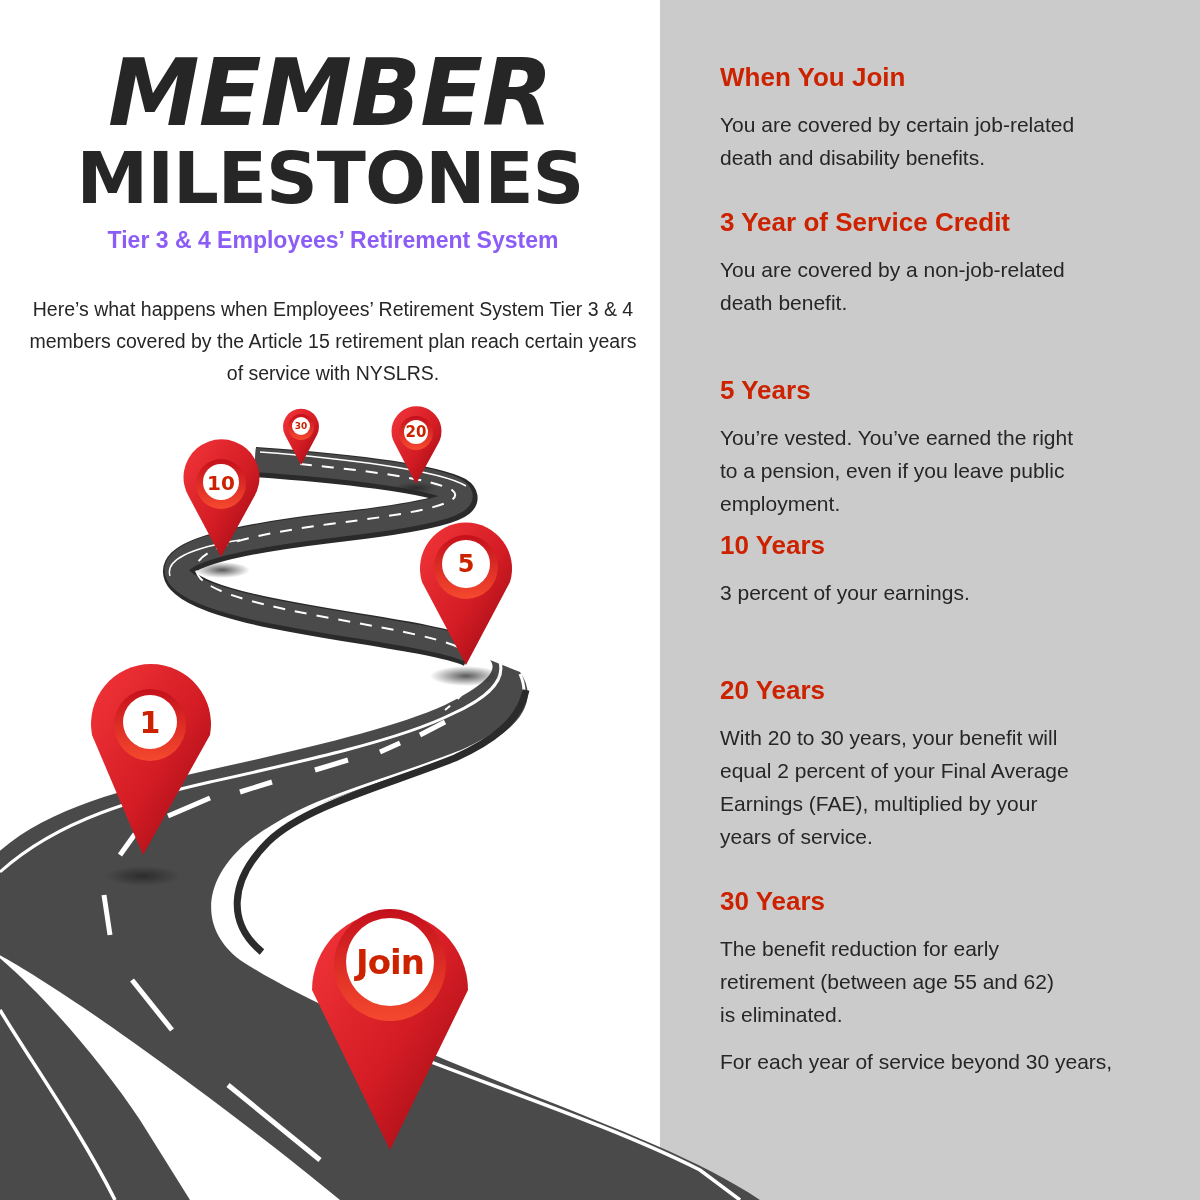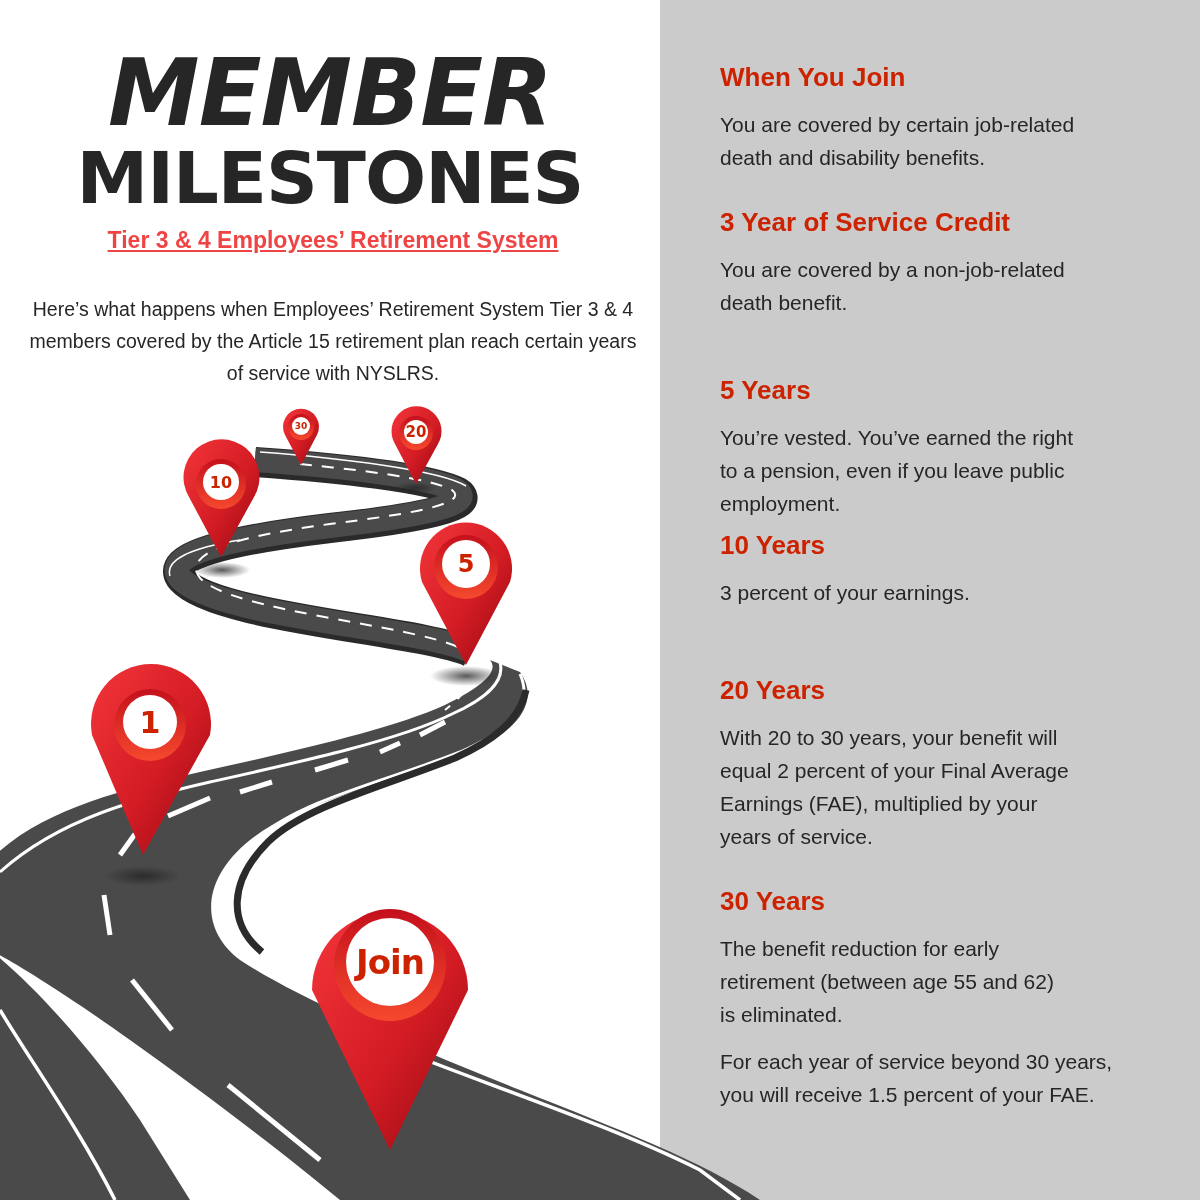--- a/index.html
+++ b/index.html
@@ -19,21 +19,21 @@
     .title {
       position: absolute; left: 0; top: 52px; width: 660px; text-align: center;
       color: #262626; font-weight: 900; line-height: 0.92;
       font-family: "DejaVu Sans", "Liberation Sans", sans-serif;
       letter-spacing: -1px;
     }
     .title .l1 { font-size: 92px; display: block; font-style: italic; }
     .title .l2 { font-size: 72px; display: block; margin-top: 8px; }
     .subtitle {
       position: absolute; left: 0; top: 227px; width: 666px; text-align: center;
-      color: #ef4444; font-weight: bold; font-size: 23px; text-decoration: underline;
+      color: #8b5cf6; font-weight: bold; font-size: 23px;
     }
     .intro {
       position: absolute; left: 20px; top: 277px; width: 626px; text-align: center;
       color: #262626; font-size: 19.5px; line-height: 32px; margin-top: 16px;
     }
     .milestones {
       position: absolute; left: 720px; top: 60px; width: 460px;
     }
     .ms { position: absolute; left: 0; width: 460px; }
     .ms h2 {
@@ -149,21 +149,21 @@
   <g>
     <path d="M301,465 L285,435 A18,18 0 1 1 317,435 Z" fill="url(#pinGrad)"></path>
     <circle cx="301" cy="427" r="13" fill="url(#ringGrad)"></circle>
     <circle cx="301" cy="426" r="9" fill="#ffffff"></circle>
   </g>
 </svg>
 
 <div class="pin-label" style="left:340px; top:940px; width:100px; font-size:34px; line-height:44px; letter-spacing:-1px;">Join</div>
 <div class="pin-label" style="left:130px; top:706px; width:40px; font-size:30px; line-height:34px;">1</div>
 <div class="pin-label" style="left:446px; top:550px; width:40px; font-size:24px; line-height:28px;">5</div>
-<div class="pin-label" style="left:201px; top:473px; width:40px; font-size:16px; line-height:20px;">10</div>
+<div class="pin-label" style="left:201px; top:473px; width:40px; font-size:20px; line-height:20px;">10</div>
 <div class="pin-label" style="left:401px; top:425px; width:30px; font-size:15px; line-height:14px;">20</div>
 <div class="pin-label" style="left:289px; top:420px; width:24px; font-size:9px; line-height:12px;">30</div>
 
 <div class="title">
   <span class="l1">MEMBER</span>
   <span class="l2">MILESTONES</span>
 </div>
 <div class="subtitle">Tier 3 &amp; 4 Employees’ Retirement System</div>
 <div class="intro">Here’s what happens when Employees’ Retirement System Tier 3 &amp; 4 members covered by the Article 15 retirement plan reach certain years of service with NYSLRS.</div>
 
@@ -210,16 +210,15 @@
     </div>
   </div>
 
   <div class="ms" style="top:824px;">
     <h2>30 Years</h2>
     <div class="desc">
       <p>The benefit reduction for early</p>
       <p>retirement (between age 55 and 62)</p>
       <p>is eliminated.</p>
       <p class="gap">For each year of service beyond 30 years,</p>
-      <p>you will receive 1.5 percent of your FAE.</p>
     </div>
   </div>
 </div>
 
 </body></html>

